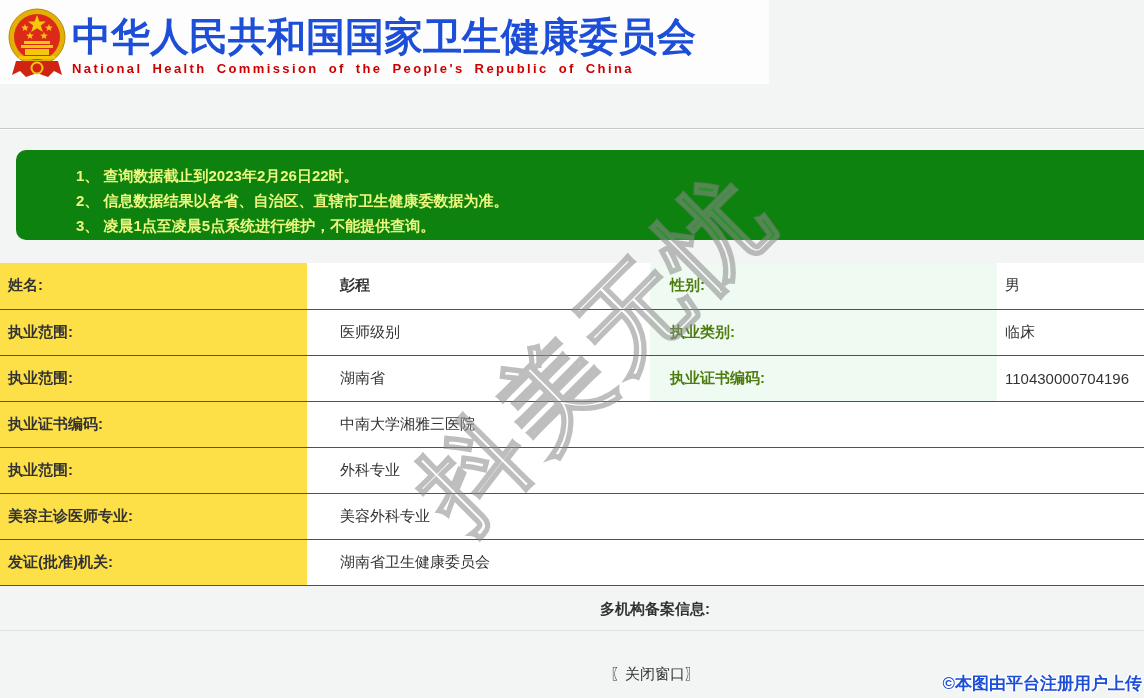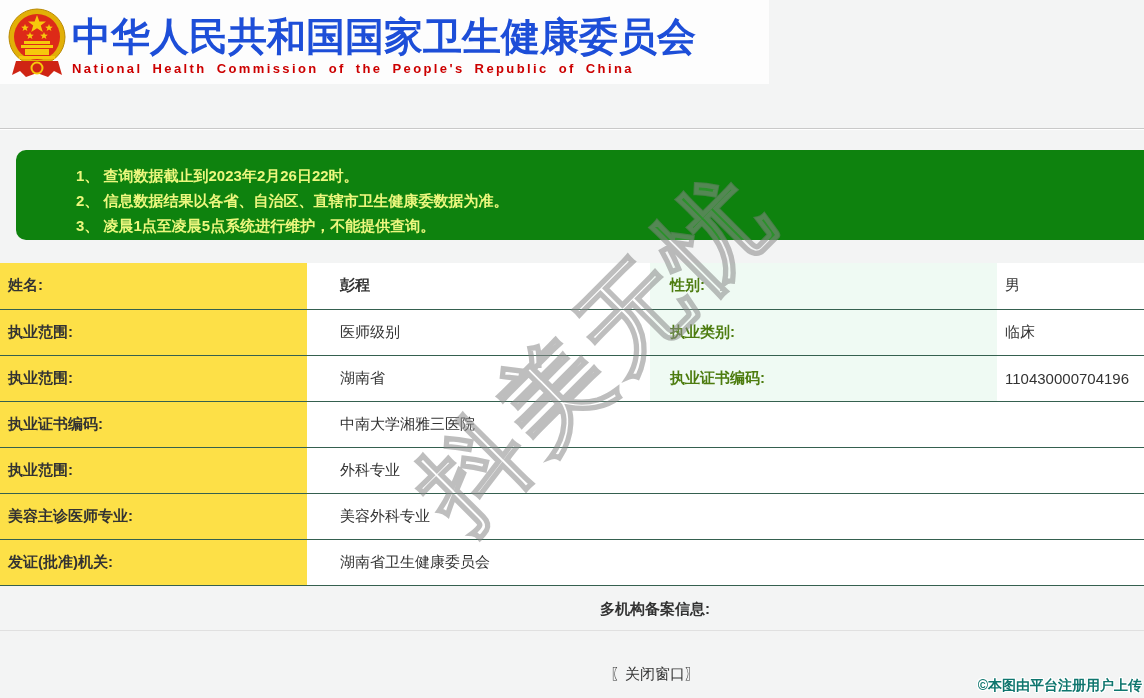--- a/index.html
+++ b/index.html
@@ -74,21 +74,21 @@
   .wm-diagonal {
     position:absolute; left:372px; top:290px; width:450px; height:120px;
     transform:rotate(-45deg);
     font-size:104px; font-weight:bold; letter-spacing:8px; line-height:120px;
     color:rgba(255,255,255,0.12);
     -webkit-text-stroke:2px rgba(125,125,125,0.5);
     white-space:nowrap; pointer-events:none; z-index:5;
   }
   .copyright {
     position:absolute; right:2px; bottom:3px;
-    font-size:14px; font-weight:bold; color:#0f766e;
+    font-size:17px; font-weight:bold; color:#1d4ed8;
     text-shadow:-1px 0 #fff,1px 0 #fff,0 -1px #fff,0 1px #fff,
                 -1px -1px #fff,1px 1px #fff,-1px 1px #fff,1px -1px #fff;
     z-index:6;
   }
 </style>
 </head>
 <body>
 
 <div class="page">
 

